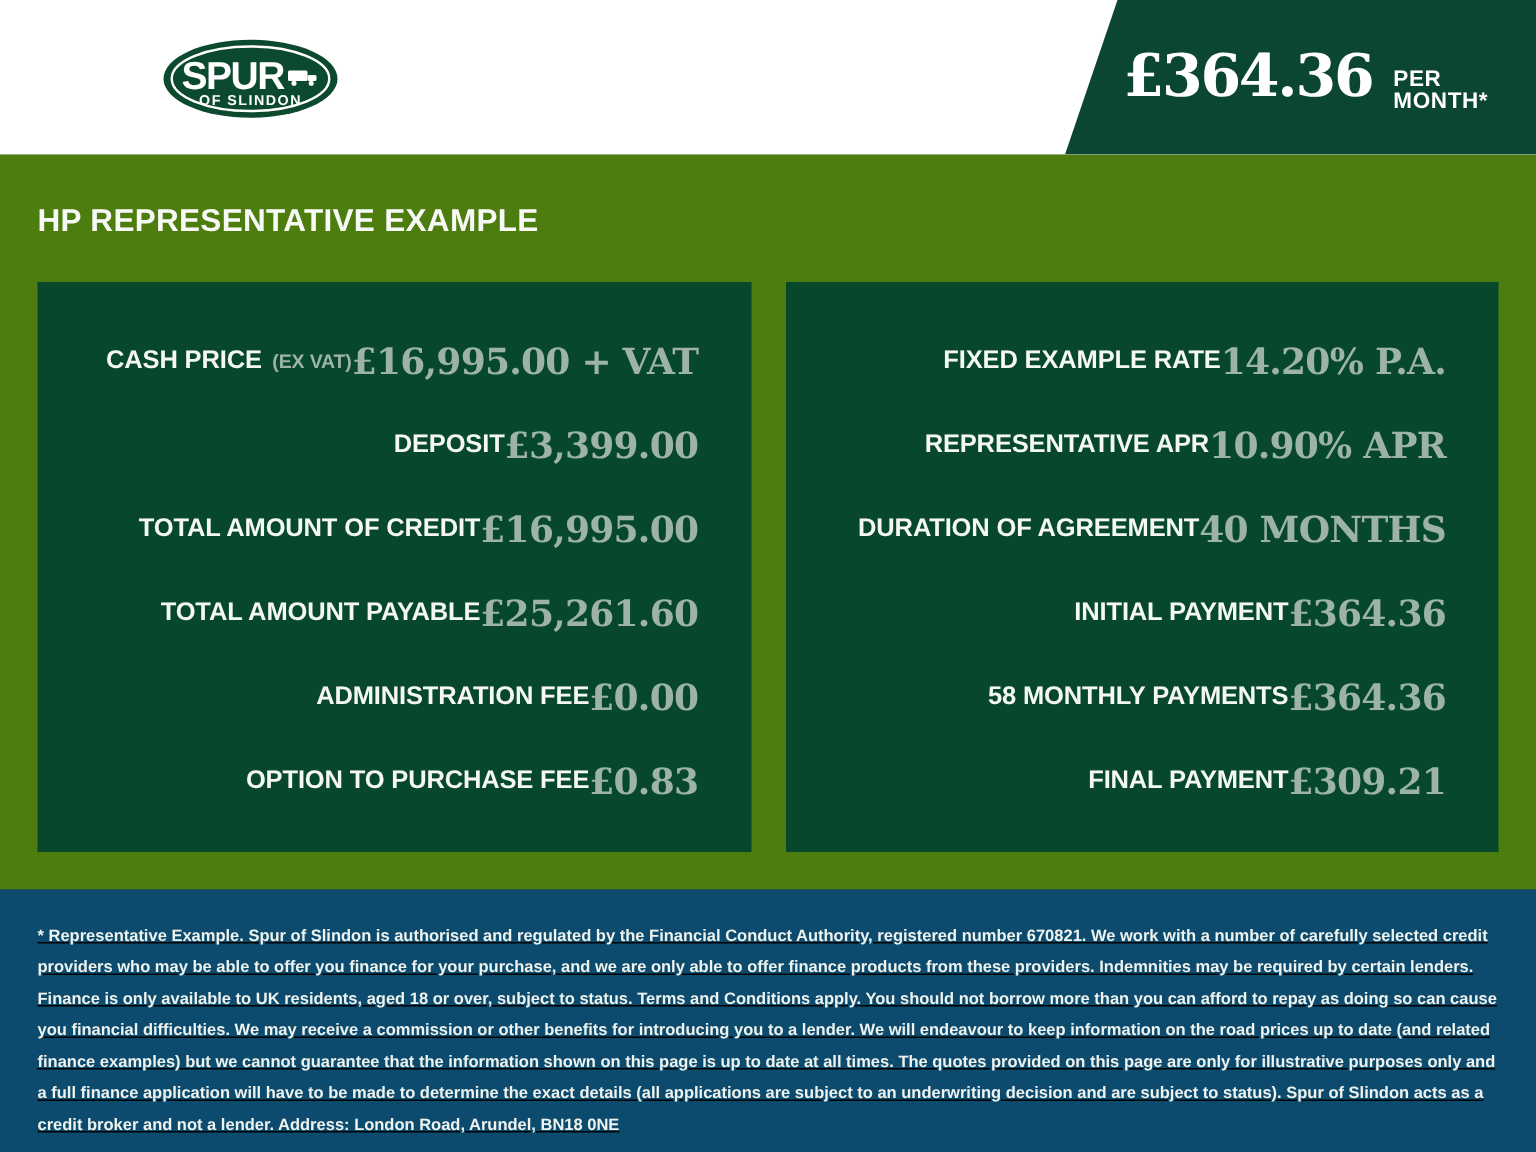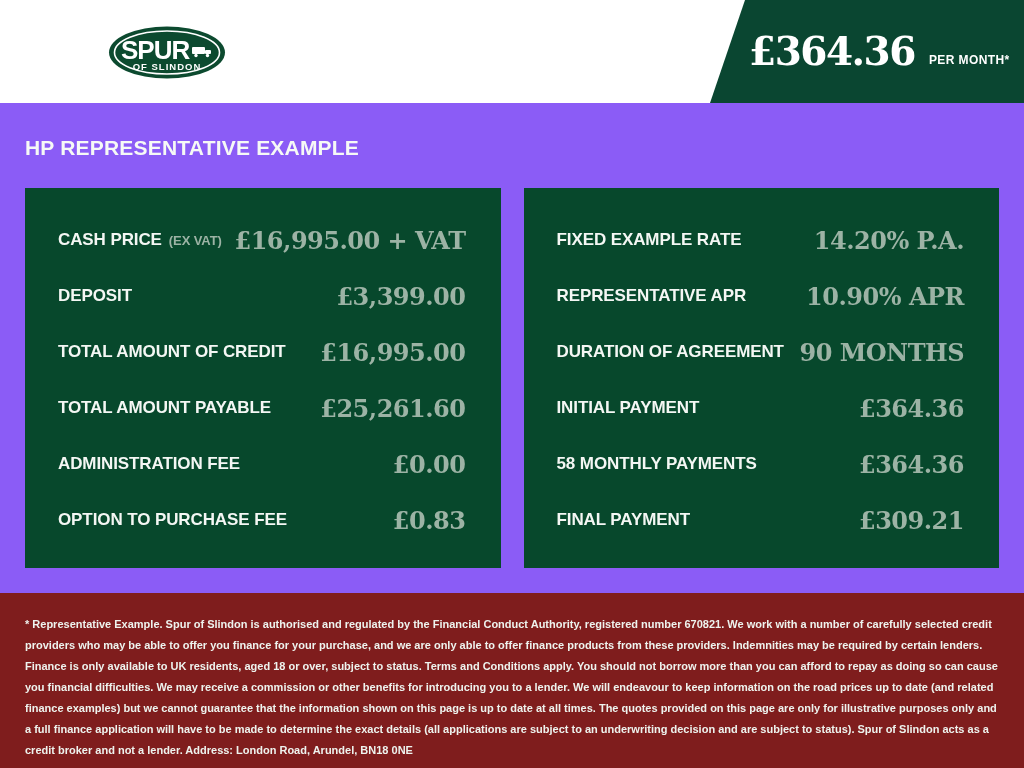--- a/index.html
+++ b/index.html
@@ -16,43 +16,43 @@
     background:#0a4631;
     clip-path:polygon(65px 0,100% 0,100% 100%,30px 100%);
     display:flex;align-items:center;
   }
   .price{
     font-family:"DejaVu Serif",serif;font-weight:bold;
     font-size:39px;color:#ffffff;margin-left:69px;letter-spacing:-1.5px;
     line-height:1;
   }
   .price-suffix{
-    font-size:12px;font-weight:bold;color:#ffffff;
+    font-size:15px;font-weight:bold;color:#ffffff;
     margin-left:14px;margin-top:16px;letter-spacing:.4px;line-height:1;
   }
   
-  .main{height:490px;box-sizing:border-box;padding:0 25px;background:#8b5cf6;}
+  .main{height:490px;box-sizing:border-box;padding:0 25px;background:#4d7c0f;}
   .page-title{
     color:#f6f9f6;font-size:21px;font-weight:bold;
     padding-top:33px;letter-spacing:.2px;
   }
   .panels{display:flex;gap:23px;margin-top:28px;}
   .panel{
     background:#07482c;width:476px;height:380px;
     box-sizing:border-box;padding:24px 35px 0 33px;
   }
-  .row{height:56px;display:flex;justify-content:space-between;align-items:center;}
+  .row{height:56px;display:flex;justify-content:flex-end;align-items:center;}
   .row-label{color:#f4f7f4;font-size:17px;font-weight:bold;letter-spacing:-.1px;white-space:nowrap;}
   .note{color:#9cb3a5;font-size:13px;font-weight:bold;margin-left:7px;}
   .row-value{
     color:#9cb3a5;font-family:"DejaVu Serif",serif;font-weight:bold;
     font-size:24px;white-space:nowrap;letter-spacing:-.5px;
   }
   
-  .footer{height:175px;box-sizing:border-box;background:#7f1d1d;padding:21px 25px 0 25px;}
+  .footer{height:175px;box-sizing:border-box;background:#0c4a6e;padding:21px 25px 0 25px;text-decoration:underline;}
   .footer-text{
     color:#eef3ee;font-size:11px;font-weight:bold;line-height:21px;
     max-width:985px;
   }
 </style>
 </head>
 <body>
 
 <div class="header">
   <div class="logo">
@@ -113,21 +113,21 @@
       <div class="row">
         <div class="row-label">FIXED EXAMPLE RATE</div>
         <div class="row-value">14.20% P.A.</div>
       </div>
       <div class="row">
         <div class="row-label">REPRESENTATIVE APR</div>
         <div class="row-value">10.90% APR</div>
       </div>
       <div class="row">
         <div class="row-label">DURATION OF AGREEMENT</div>
-        <div class="row-value">90 MONTHS</div>
+        <div class="row-value">40 MONTHS</div>
       </div>
       <div class="row">
         <div class="row-label">INITIAL PAYMENT</div>
         <div class="row-value">£364.36</div>
       </div>
       <div class="row">
         <div class="row-label">58 MONTHLY PAYMENTS</div>
         <div class="row-value">£364.36</div>
       </div>
       <div class="row">

